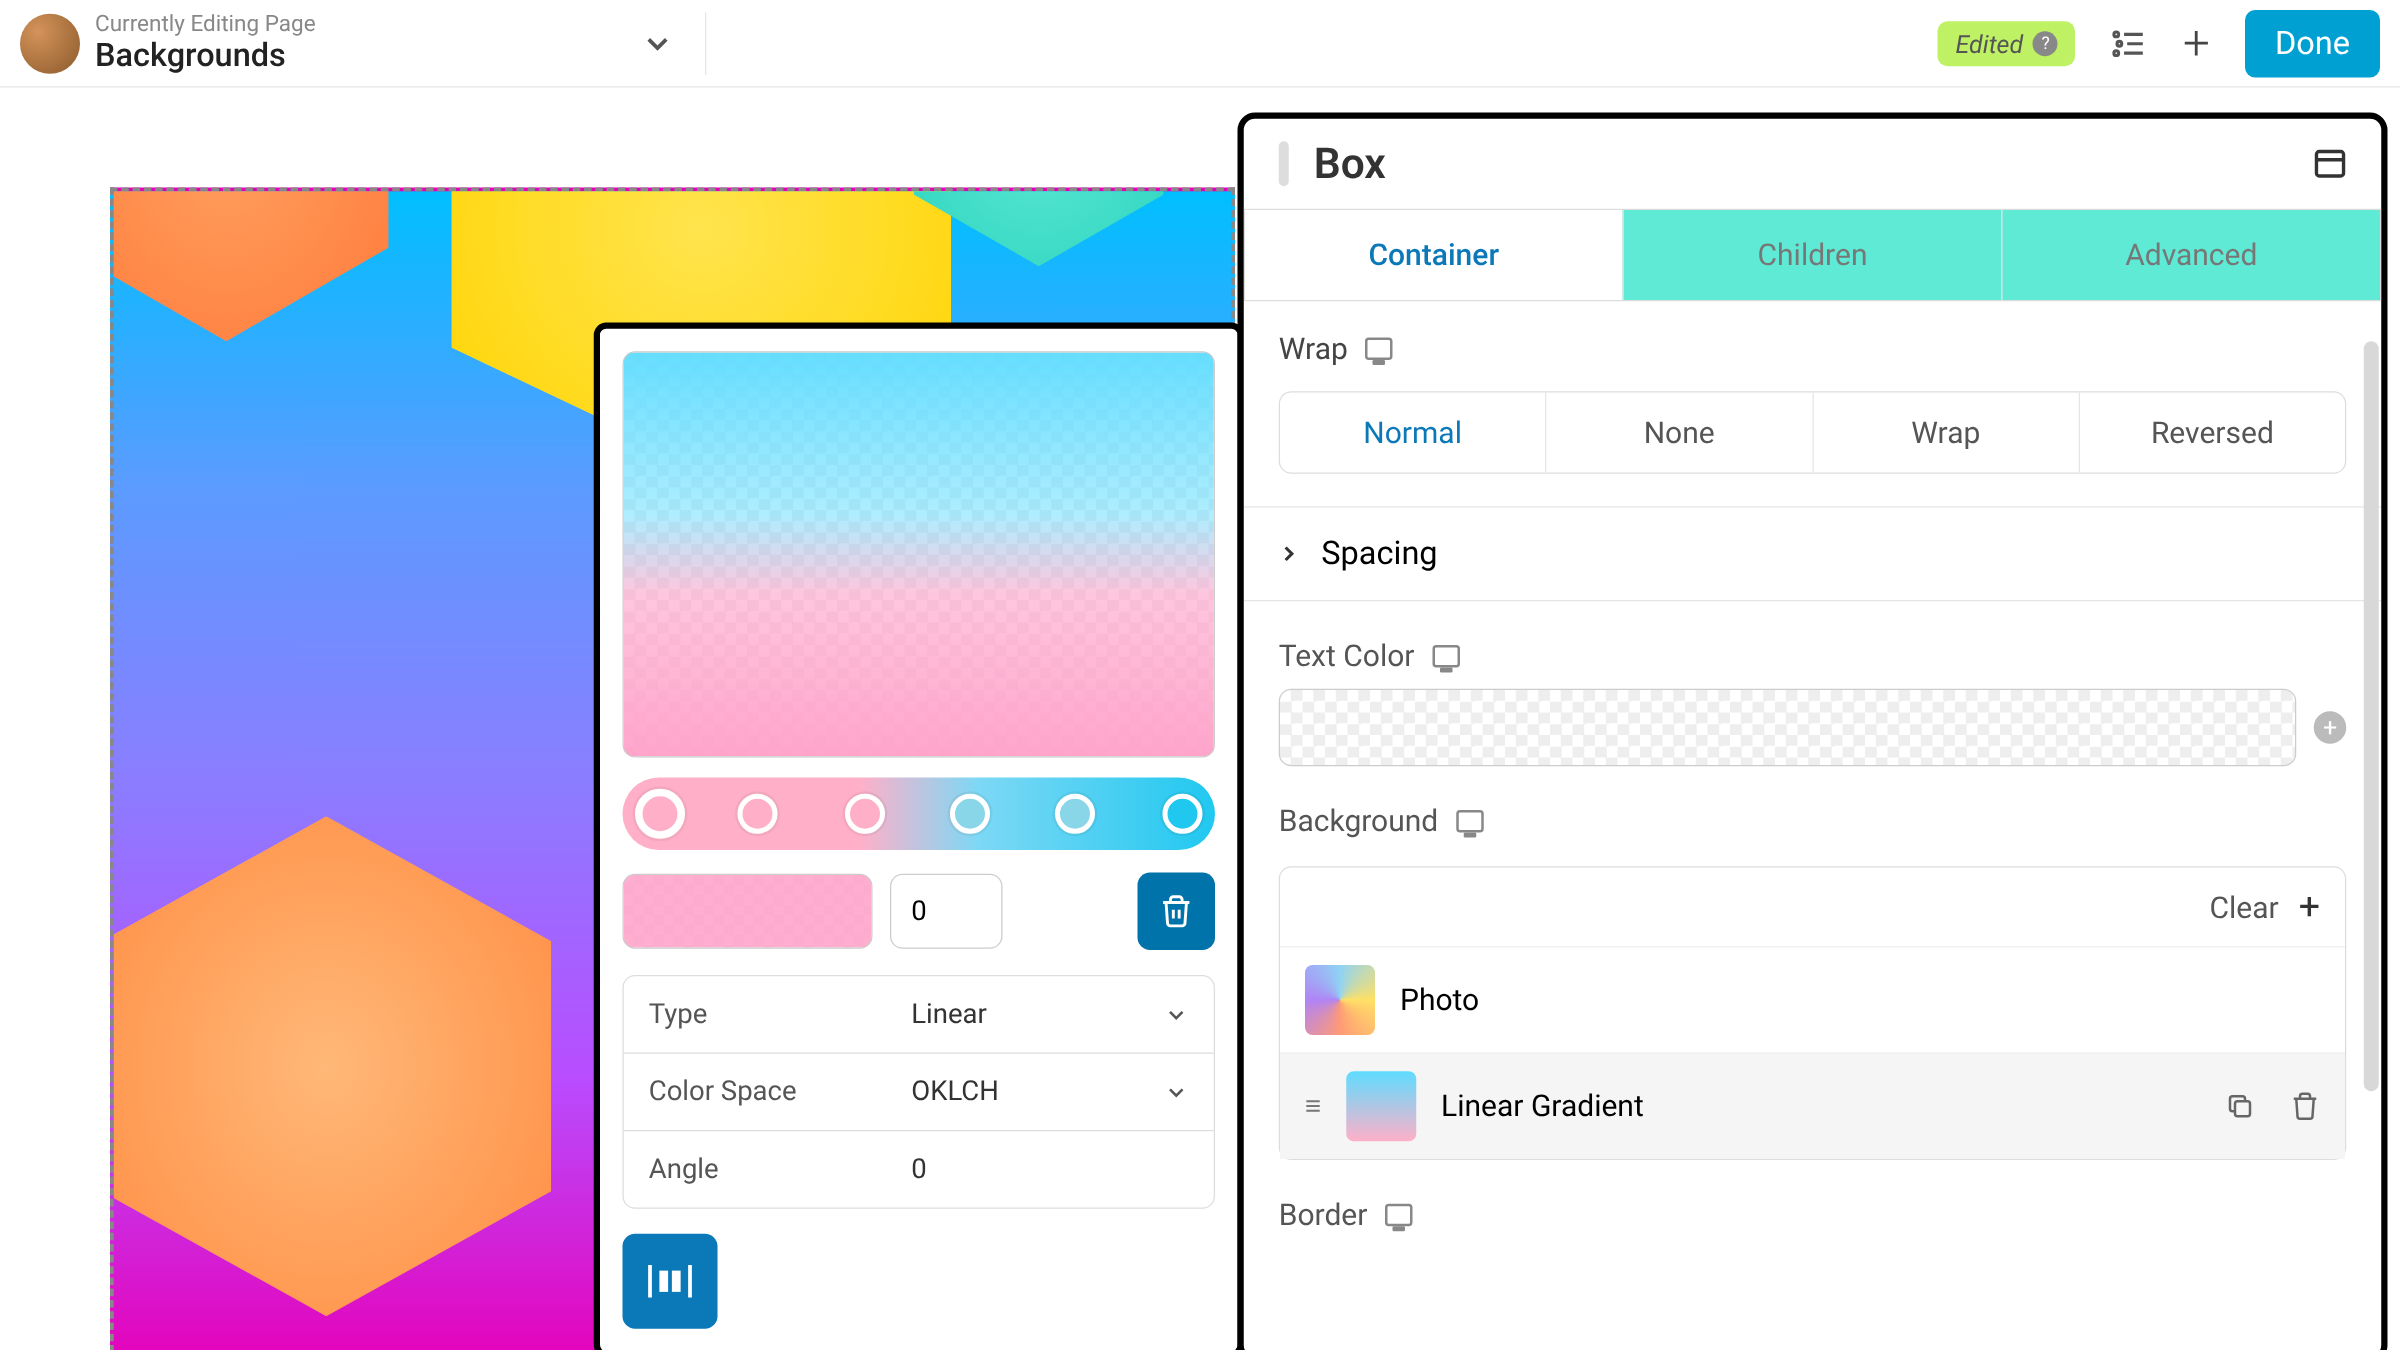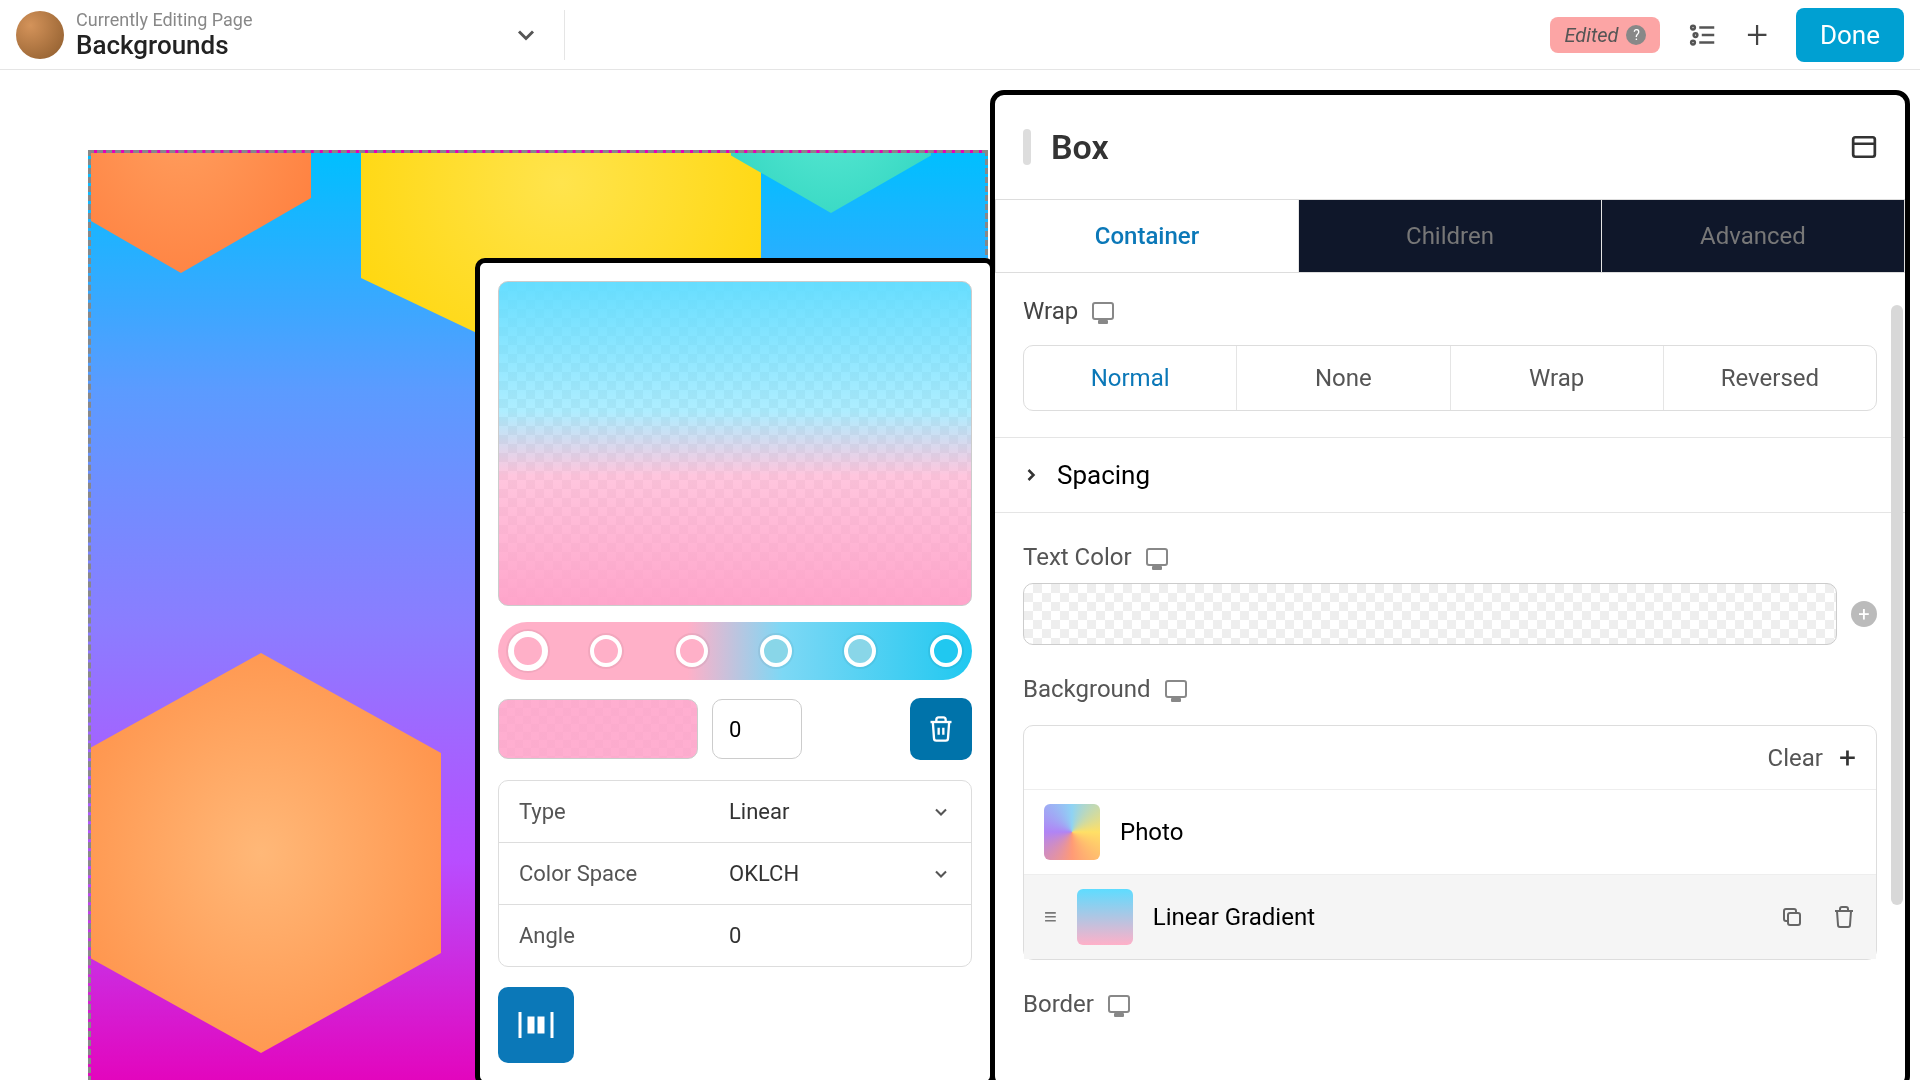--- a/index.html
+++ b/index.html
@@ -7,21 +7,21 @@
 
 
 .topbar { height: 70px; display: flex; align-items: center; border-bottom: 1px solid #e5e5e5; padding: 0 16px; }
 .logo { width: 48px; height: 48px; border-radius: 50%; background: radial-gradient(circle at 30% 30%, #d4935a, #8b5a2b); margin-right: 12px; }
 .page-info { flex: 0 0 auto; }
 .page-label { font-size: 18px; color: #888; }
 .page-name { font-size: 26px; color: #222; font-weight: 500; }
 .page-chevron { margin-left: 260px; color: #555; }
 .vl { width: 1px; height: 50px; background: #e5e5e5; margin-left: 24px; }
 .topbar-right { margin-left: auto; display: flex; align-items: center; gap: 28px; }
-.edited-pill { background: #fca5a5; border-radius: 8px; padding: 6px 14px; display: flex; align-items: center; gap: 8px; color: #555; font-style: italic; font-size: 20px; }
+.edited-pill { background: #bef264; border-radius: 8px; padding: 6px 14px; display: flex; align-items: center; gap: 8px; color: #555; font-style: italic; font-size: 20px; }
 .help-circle { width: 20px; height: 20px; border-radius: 50%; background: #888; color: #fff; font-size: 14px; display: flex; align-items: center; justify-content: center; font-style: normal; }
 .icon-btn { color: #555; cursor: pointer; }
 .plus-big { font-size: 38px; color: #444; font-weight: 300; }
 .done-btn { background: #00a0d2; color: #fff; border: none; border-radius: 8px; padding: 12px 24px; font-size: 26px; cursor: pointer; }
 
 
 .canvas-area { position: absolute; left: 88px; top: 150px; width: 900px; height: 950px; border: 3px dashed #888; background: linear-gradient(180deg, #00bfff 0%, #5b9bff 25%, #8b7dff 50%, #b84dff 75%, #e600b8 100%); overflow: hidden; }
 .hex { position: absolute; width: 260px; height: 300px; clip-path: polygon(50% 0%, 100% 25%, 100% 75%, 50% 100%, 0% 75%, 0% 25%); }
 .hex1 { left: -40px; top: -180px; background: radial-gradient(#ff9e5e, #ff7b3a); }
 .hex2 { left: 270px; top: -160px; width: 400px; height: 380px; background: radial-gradient(#ffe44d, #ffd400); }
@@ -50,26 +50,26 @@
 .grad-fields { margin-top: 20px; border: 1px solid #ddd; border-radius: 10px; }
 .grad-row { display: flex; align-items: center; padding: 18px 20px; font-size: 22px; color: #333; }
 .grad-row + .grad-row { border-top: 1px solid #ddd; }
 .grad-row-label { width: 210px; color: #555; }
 .grad-row-val { flex: 1; }
 .grad-row-chevron { color: #555; }
 .distribute-btn { margin-top: 20px; width: 76px; height: 76px; background: #0b78b8; border-radius: 10px; display: flex; align-items: center; justify-content: center; }
 
 
 .sidepanel { position: absolute; left: 990px; top: 90px; width: 920px; height: 1000px; background: #fff; border: 5px solid #000; border-radius: 14px; overflow: hidden; display: flex; flex-direction: column; }
-.sp-header { display: flex; align-items: center; padding: 32px 28px; }
+.sp-header { display: flex; align-items: center; padding: 16px 28px; }
 .sp-drag { width: 8px; height: 36px; background: #ddd; border-radius: 4px; margin-right: 20px; }
 .sp-title { font-size: 34px; font-weight: 600; color: #333; }
 .sp-window { margin-left: auto; }
 .sp-tabs { display: flex; border: 1px solid #ddd; border-top: 1px solid #ddd; }
-.sp-tab { flex: 1; text-align: center; padding: 22px 0; font-size: 24px; color: #777; background: #0f172a; cursor: pointer; }
+.sp-tab { flex: 1; text-align: center; padding: 22px 0; font-size: 24px; color: #777; background: #5eead4; cursor: pointer; }
 .sp-tab.active { background: #fff; color: #0b78b8; font-weight: 500; }
 .sp-tab + .sp-tab { border-left: 1px solid #e5e5e5; }
 .sp-body { flex: 1; overflow-y: auto; padding: 0 0 40px 0; position: relative; }
 
 .sp-section-label { display: flex; align-items: center; gap: 14px; padding: 24px 28px 14px; font-size: 24px; color: #444; }
 .sp-seg { margin: 6px 28px 26px; border: 1px solid #ddd; border-radius: 10px; display: flex; }
 .sp-seg-item { flex: 1; text-align: center; padding: 18px 0; font-size: 24px; color: #555; cursor: pointer; }
 .sp-seg-item + .sp-seg-item { border-left: 1px solid #e5e5e5; }
 .sp-seg-item.active { color: #0b78b8; }
 

